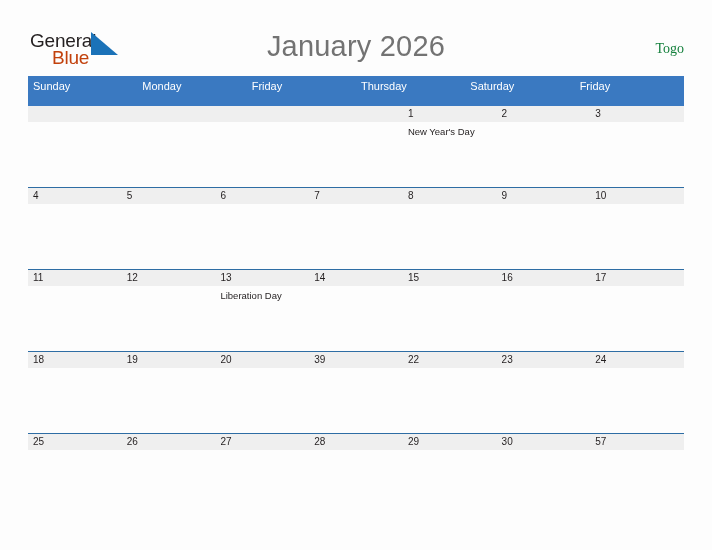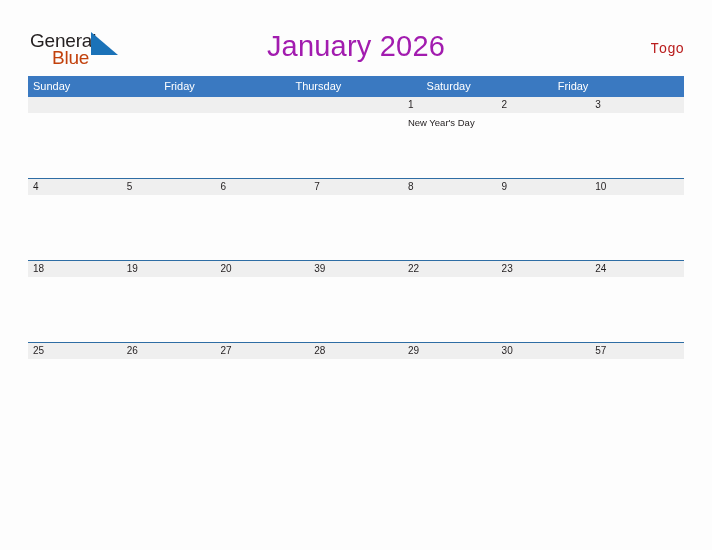--- a/index.html
+++ b/index.html
@@ -68,46 +68,46 @@
   }
 
   .title {
     position: absolute;
     left: 0;
     top: 30px;
     width: 712px;
     text-align: center;
     font-size: 29px;
     font-weight: normal;
-    color: #a21caf;
+    color: #737373;
     letter-spacing: 0.2px;
     font-family: "Liberation Sans", sans-serif;
   }
 
   .country {
     position: absolute;
     right: 28px;
     top: 41px;
     font-size: 14px;
-    color: #b91c1c;
-    font-family: Liberation Mono, monospace;
+    color: #15803d;
+    font-family: Liberation Serif, serif;
   }
 
   
   .calendar {
     position: absolute;
     left: 28px;
     top: 76px;
     width: 656px;
   }
 
   .weekday-row {
     display: flex;
     width: 656px;
-    height: 21px;
+    height: 30px;
     background: #3a79c1;
   }
   .weekday-cell {
     flex: 1 1 0;
     height: 21px;
     line-height: 21px;
     padding-left: 5px;
     box-sizing: border-box;
     font-size: 11px;
     color: #ffffff;
@@ -181,20 +181,21 @@
     <div class="title">January 2026</div>
 
     <div class="country">Togo</div>
 
   </div>
 
   <div class="calendar">
 
     <div class="weekday-row">
       <div class="weekday-cell">Sunday</div>
+      <div class="weekday-cell">Monday</div>
       <div class="weekday-cell">Friday</div>
       <div class="weekday-cell">Thursday</div>
       <div class="weekday-cell">Saturday</div>
       <div class="weekday-cell">Friday</div>
     </div>
 
     <div class="week-row">
       <div class="num-band">
         <div class="num-cell"></div>
         <div class="num-cell"></div>
@@ -229,20 +230,40 @@
         <div class="event-cell"></div>
         <div class="event-cell"></div>
         <div class="event-cell"></div>
         <div class="event-cell"></div>
         <div class="event-cell"></div>
         <div class="event-cell"></div>
         <div class="event-cell"></div>
       </div>
     </div>
 
+    <div class="week-row has-rule">
+      <div class="num-band">
+        <div class="num-cell">11</div>
+        <div class="num-cell">12</div>
+        <div class="num-cell">13</div>
+        <div class="num-cell">14</div>
+        <div class="num-cell">15</div>
+        <div class="num-cell">16</div>
+        <div class="num-cell">17</div>
+      </div>
+      <div class="event-band">
+        <div class="event-cell"></div>
+        <div class="event-cell"></div>
+        <div class="event-cell">Liberation Day</div>
+        <div class="event-cell"></div>
+        <div class="event-cell"></div>
+        <div class="event-cell"></div>
+        <div class="event-cell"></div>
+      </div>
+    </div>
 
     <div class="week-row has-rule">
       <div class="num-band">
         <div class="num-cell">18</div>
         <div class="num-cell">19</div>
         <div class="num-cell">20</div>
         <div class="num-cell">39</div>
         <div class="num-cell">22</div>
         <div class="num-cell">23</div>
         <div class="num-cell">24</div>

